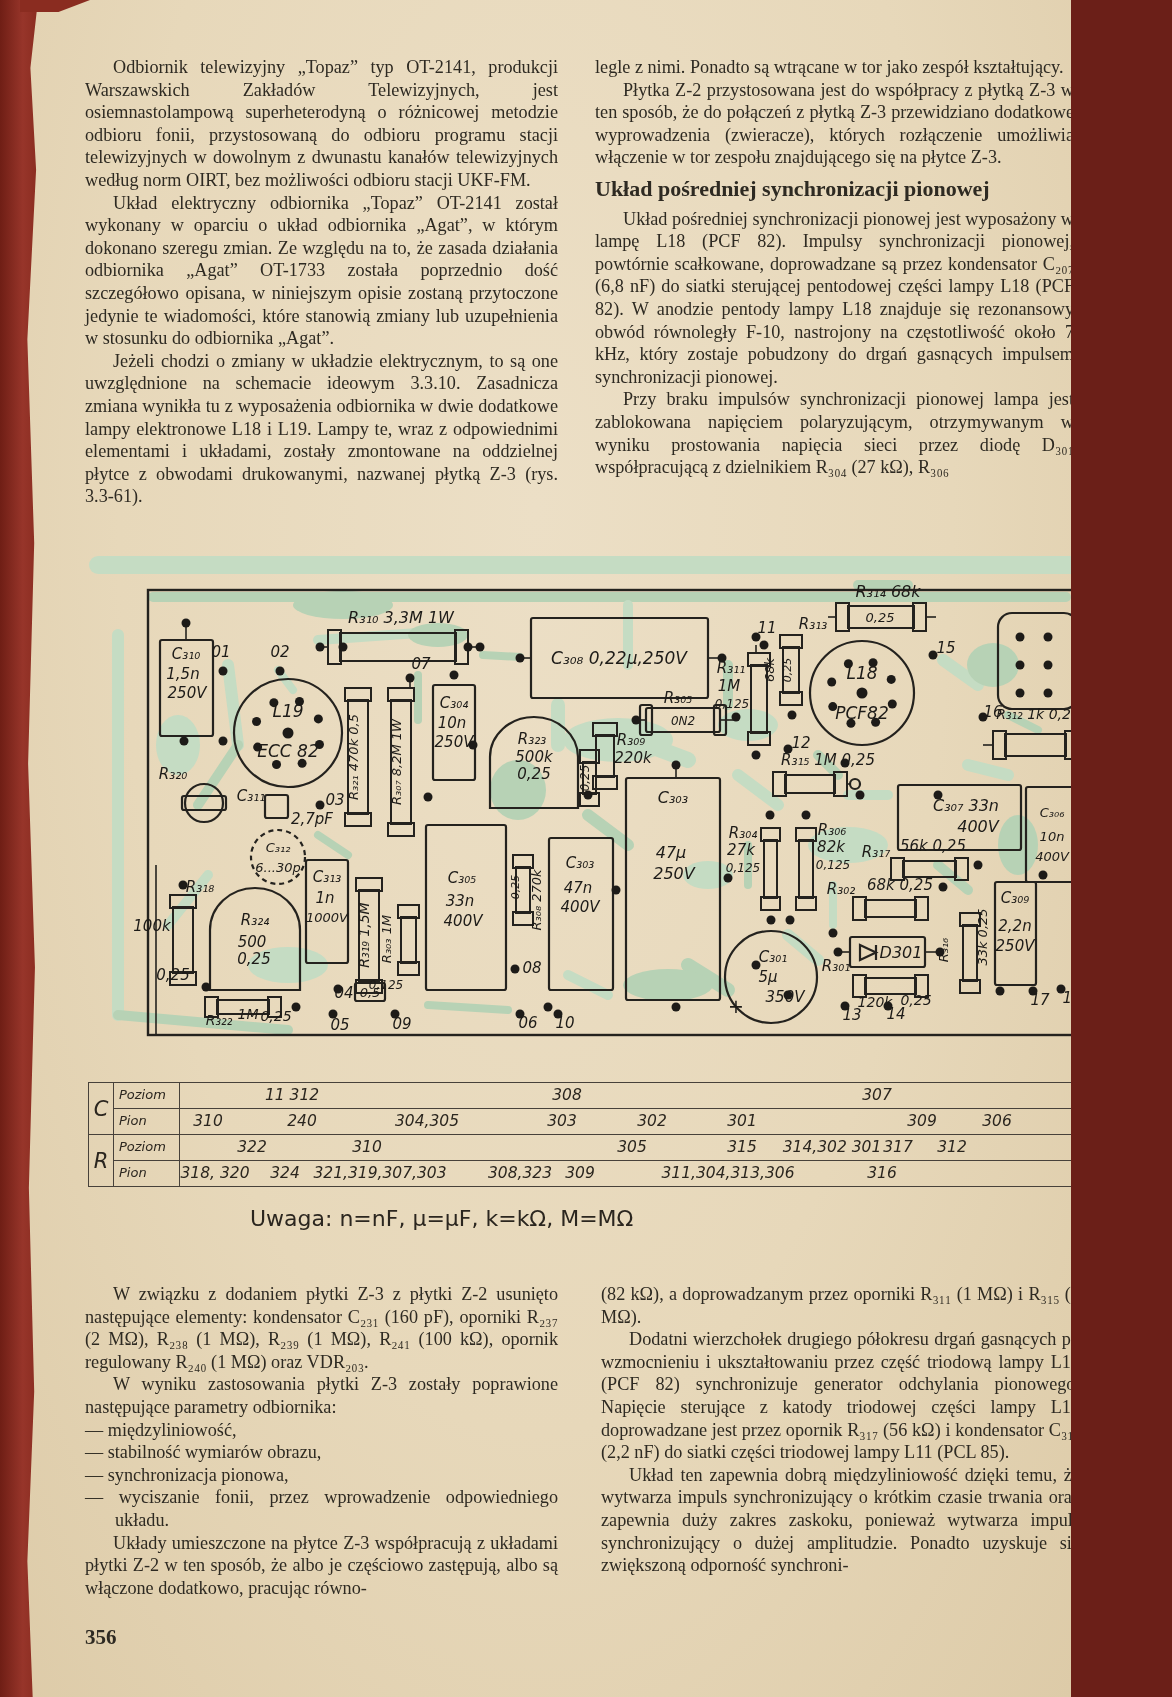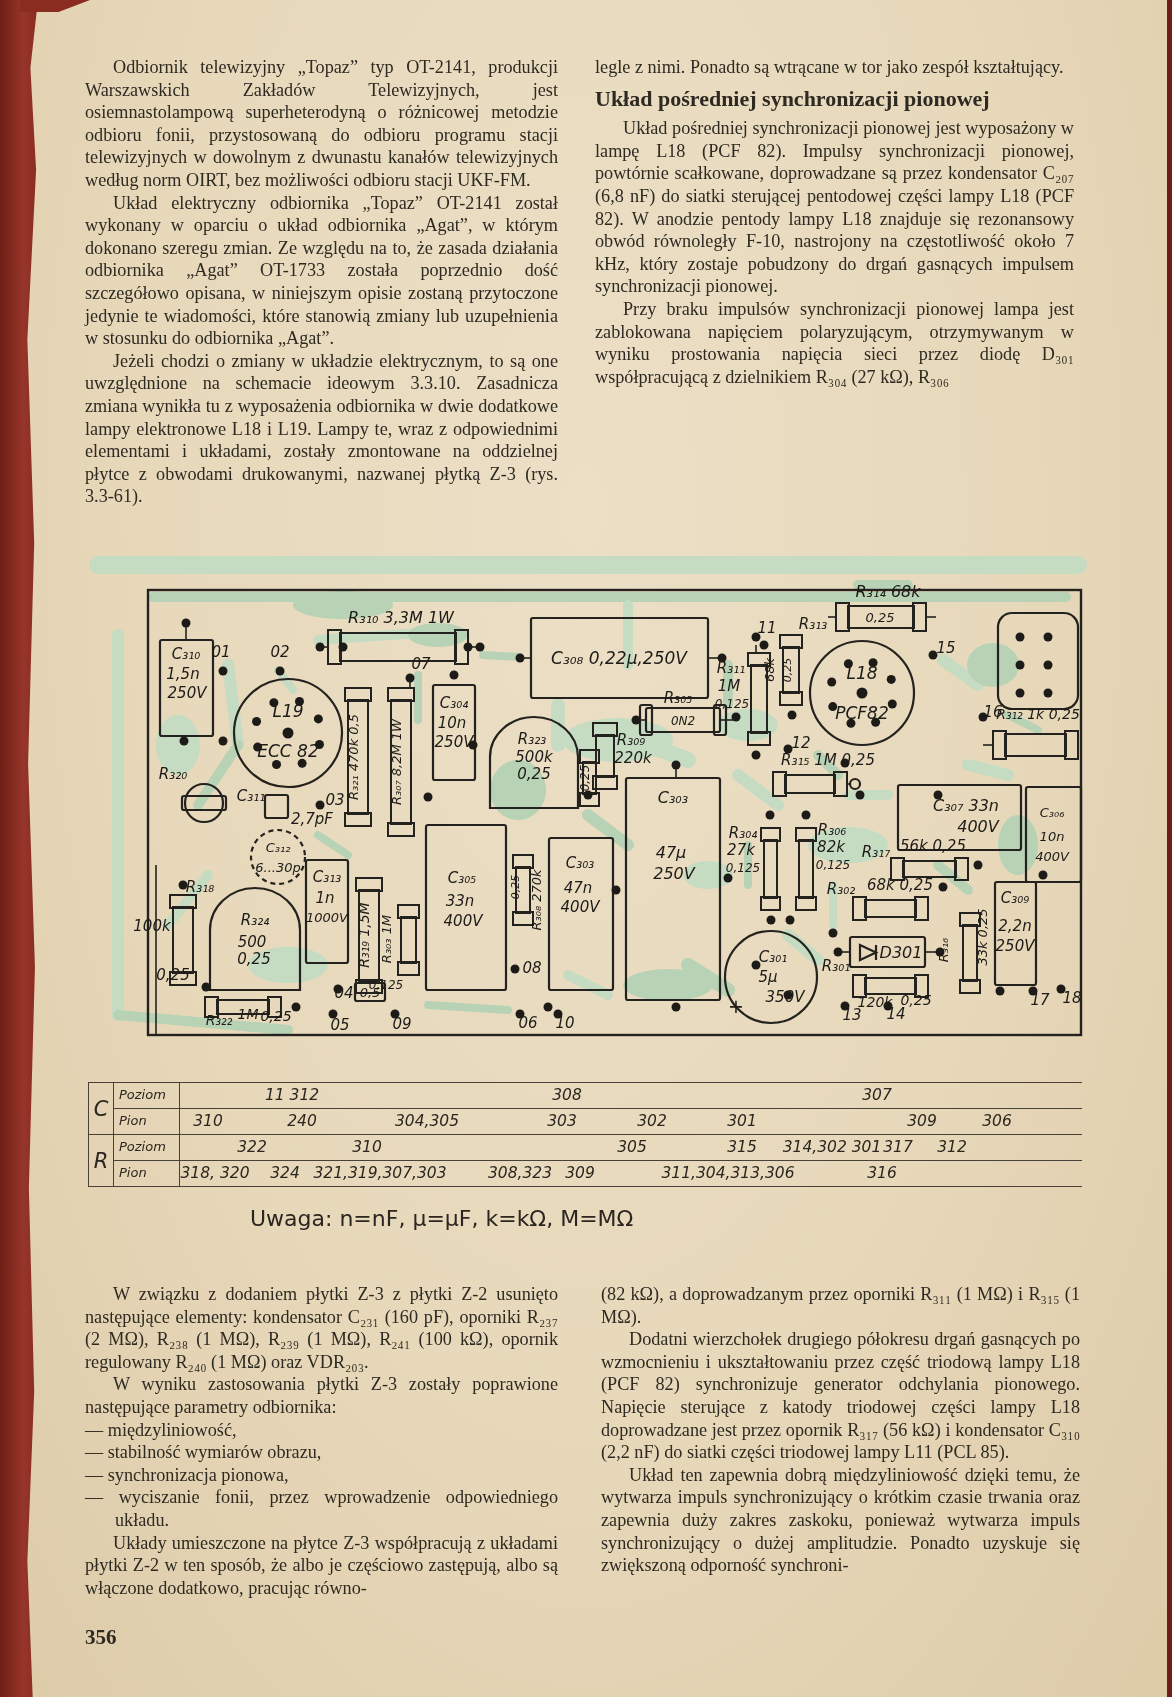--- a/index.html
+++ b/index.html
@@ -1,16 +1,16 @@
 <!DOCTYPE html>
 <html><head>
 <meta charset="utf-8">
 <style>
   html,body{margin:0;padding:0;background:#6b1f18;}
-  .page{position:relative;width:1167px;height:1697px;overflow:hidden;
+  .page{position:relative;width:1071px;height:1697px;overflow:hidden;
         background:radial-gradient(ellipse at 50% 30%, #ecdfc6 0%, #e7d8ba 55%, #ddcba8 100%);
         font-family:"Liberation Serif","DejaVu Serif",serif;color:#2e2a22;}
   .red-edge{position:absolute;left:0;top:0;bottom:0;width:38px;
         background:linear-gradient(90deg,#6f1e15,#97352a 60%,#8a2c20);
         clip-path:polygon(0 0,100% 0,80% 4%,95% 10%,72% 20%,90% 32%,74% 45%,92% 57%,76% 70%,90% 82%,72% 92%,86% 100%,0 100%);}
   .red-corner{position:absolute;left:20px;top:0;width:70px;height:12px;
         background:#8a2c20;clip-path:polygon(0 0,100% 0,55% 100%,0 100%);}
   .col{position:absolute;text-align:justify;font-size:18.2px;line-height:22.6px;}
   .col p{margin:0;text-indent:28px;}
   .col p.noind{text-indent:0;}
@@ -48,20 +48,21 @@
   <div class="red-corner"></div>
 
   <div class="col tl">
     <p>Odbiornik telewizyjny „Topaz” typ OT-2141, produkcji Warszawskich Zakładów Telewizyjnych, jest osiemnastolampową superheterodyną o różnicowej metodzie odbioru fonii, przystosowaną do odbioru programu stacji telewizyjnych w dowolnym z dwunastu kanałów telewizyjnych według norm OIRT, bez możliwości odbioru stacji UKF-FM.</p>
     <p>Układ elektryczny odbiornika „Topaz” OT-2141 został wykonany w oparciu o układ odbiornika „Agat”, w którym dokonano szeregu zmian. Ze względu na to, że zasada działania odbiornika „Agat” OT-1733 została poprzednio dość szczegółowo opisana, w niniejszym opisie zostaną przytoczone jedynie te wiadomości, które stanowią zmiany lub uzupełnienia w stosunku do odbiornika „Agat”.</p>
     <p>Jeżeli chodzi o zmiany w układzie elektrycznym, to są one uwzględnione na schemacie ideowym 3.3.10. Zasadnicza zmiana wynikła tu z wyposażenia odbiornika w dwie dodatkowe lampy elektronowe L18 i L19. Lampy te, wraz z odpowiednimi elementami i układami, zostały zmontowane na oddzielnej płytce z obwodami drukowanymi, nazwanej płytką Z-3 (rys. 3.3-61).</p>
   </div>
 
   <div class="col tr">
     <p class="noind">legle z nimi. Ponadto są wtrącane w tor jako zespół kształtujący.</p>
+    <p>Płytka Z-2 przystosowana jest do współpracy z płytką Z-3 w ten sposób, że do połączeń z płytką Z-3 przewidziano dodatkowe wyprowadzenia (zwieracze), których rozłączenie umożliwia włączenie w tor zespołu znajdującego się na płytce Z-3.</p>
     <p class="hd">Układ pośredniej synchronizacji pionowej</p>
     <p>Układ pośredniej synchronizacji pionowej jest wyposażony w lampę L18 (PCF 82). Impulsy synchronizacji pionowej, powtórnie scałkowane, doprowadzane są przez kondensator C₂₀₇ (6,8 nF) do siatki sterującej pentodowej części lampy L18 (PCF 82). W anodzie pentody lampy L18 znajduje się rezonansowy obwód równoległy F-10, nastrojony na częstotliwość około 7 kHz, który zostaje pobudzony do drgań gasnących impulsem synchronizacji pionowej.</p>
     <p>Przy braku impulsów synchronizacji pionowej lampa jest zablokowana napięciem polaryzującym, otrzymywanym w wyniku prostowania napięcia sieci przez diodę D₃₀₁ współpracującą z dzielnikiem R₃₀₄ (27 kΩ), R₃₀₆</p>
   </div>
 
   <div class="diagram">
     <svg width="1000" height="500" viewBox="0 0 1000 500">
         <line x1="10" y1="20" x2="990" y2="20" stroke="#c5dcc3" stroke-width="18" stroke-linecap="round"></line>
         <line x1="65" y1="52" x2="978" y2="52" stroke="#b7d2b5" stroke-width="10" stroke-linecap="round"></line>
         <line x1="30" y1="90" x2="30" y2="470" stroke="#c5dcc3" stroke-width="12" stroke-linecap="round"></line>

